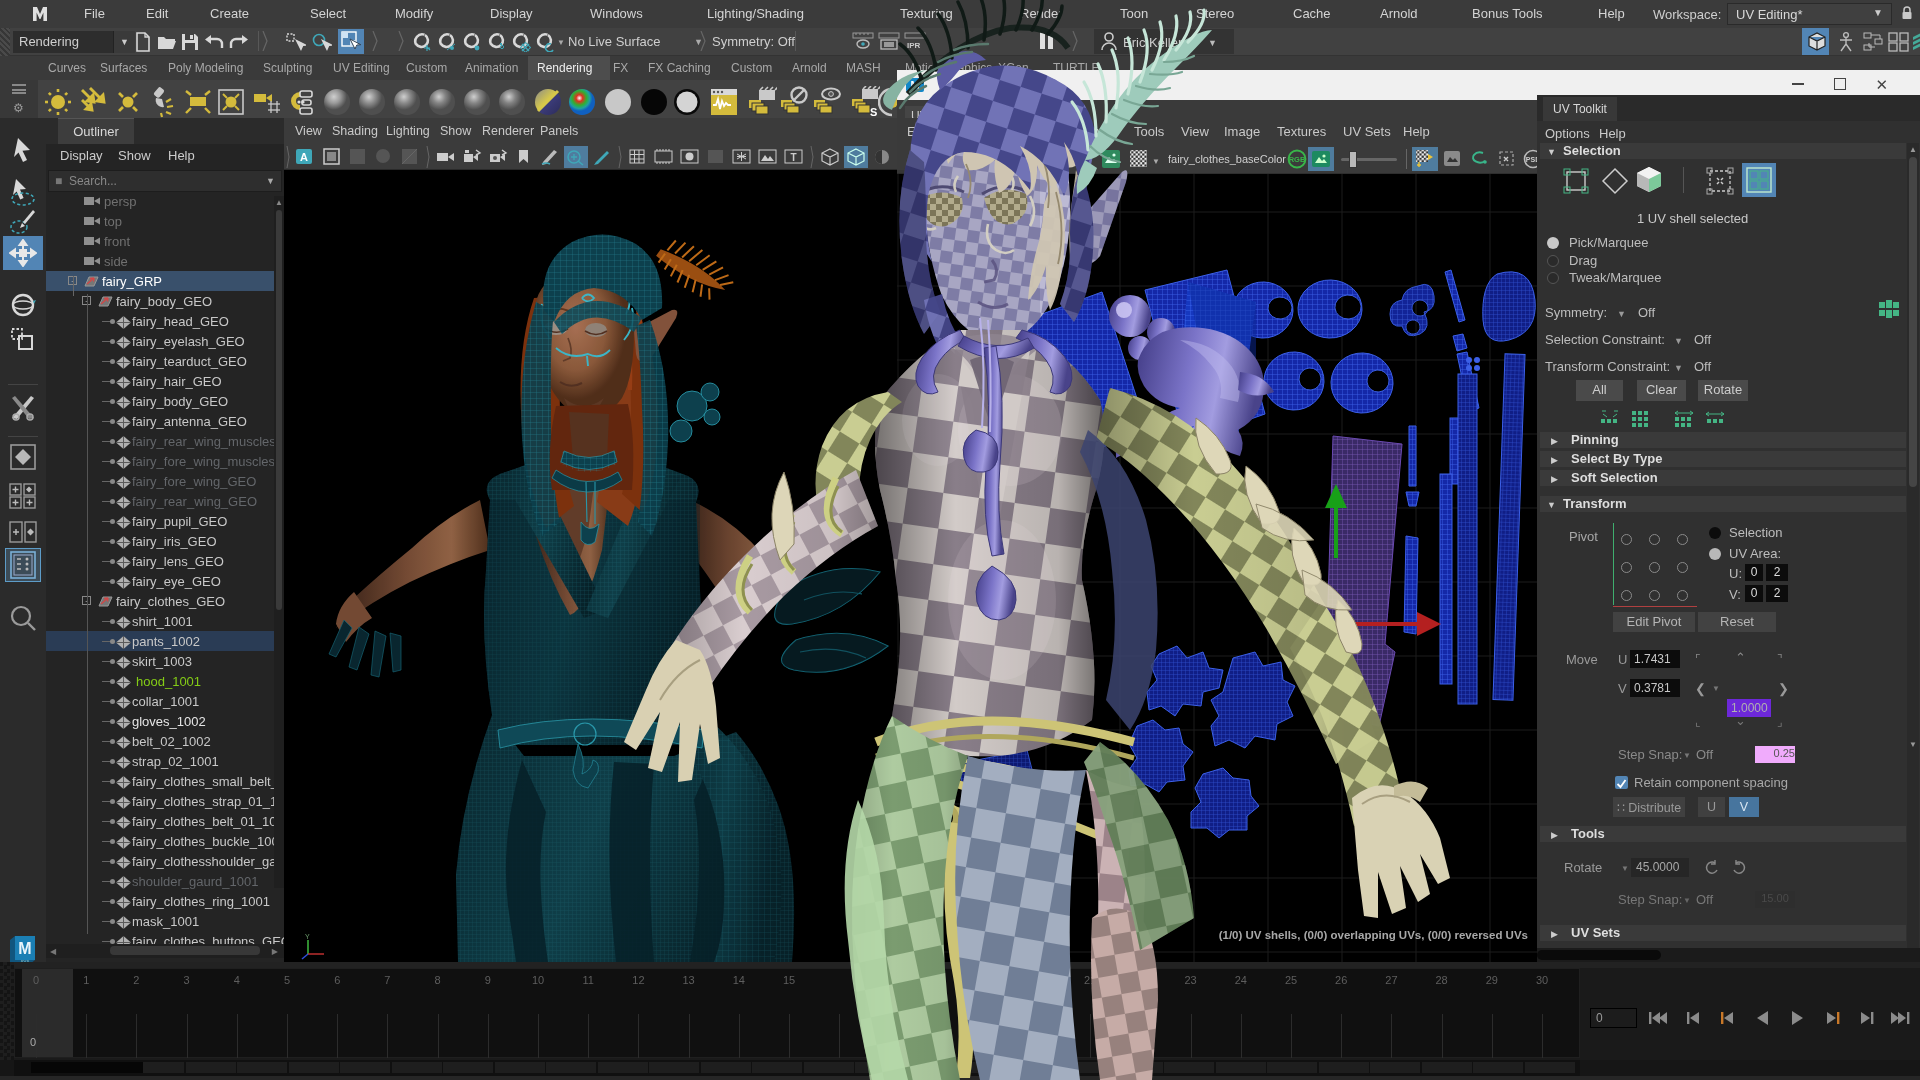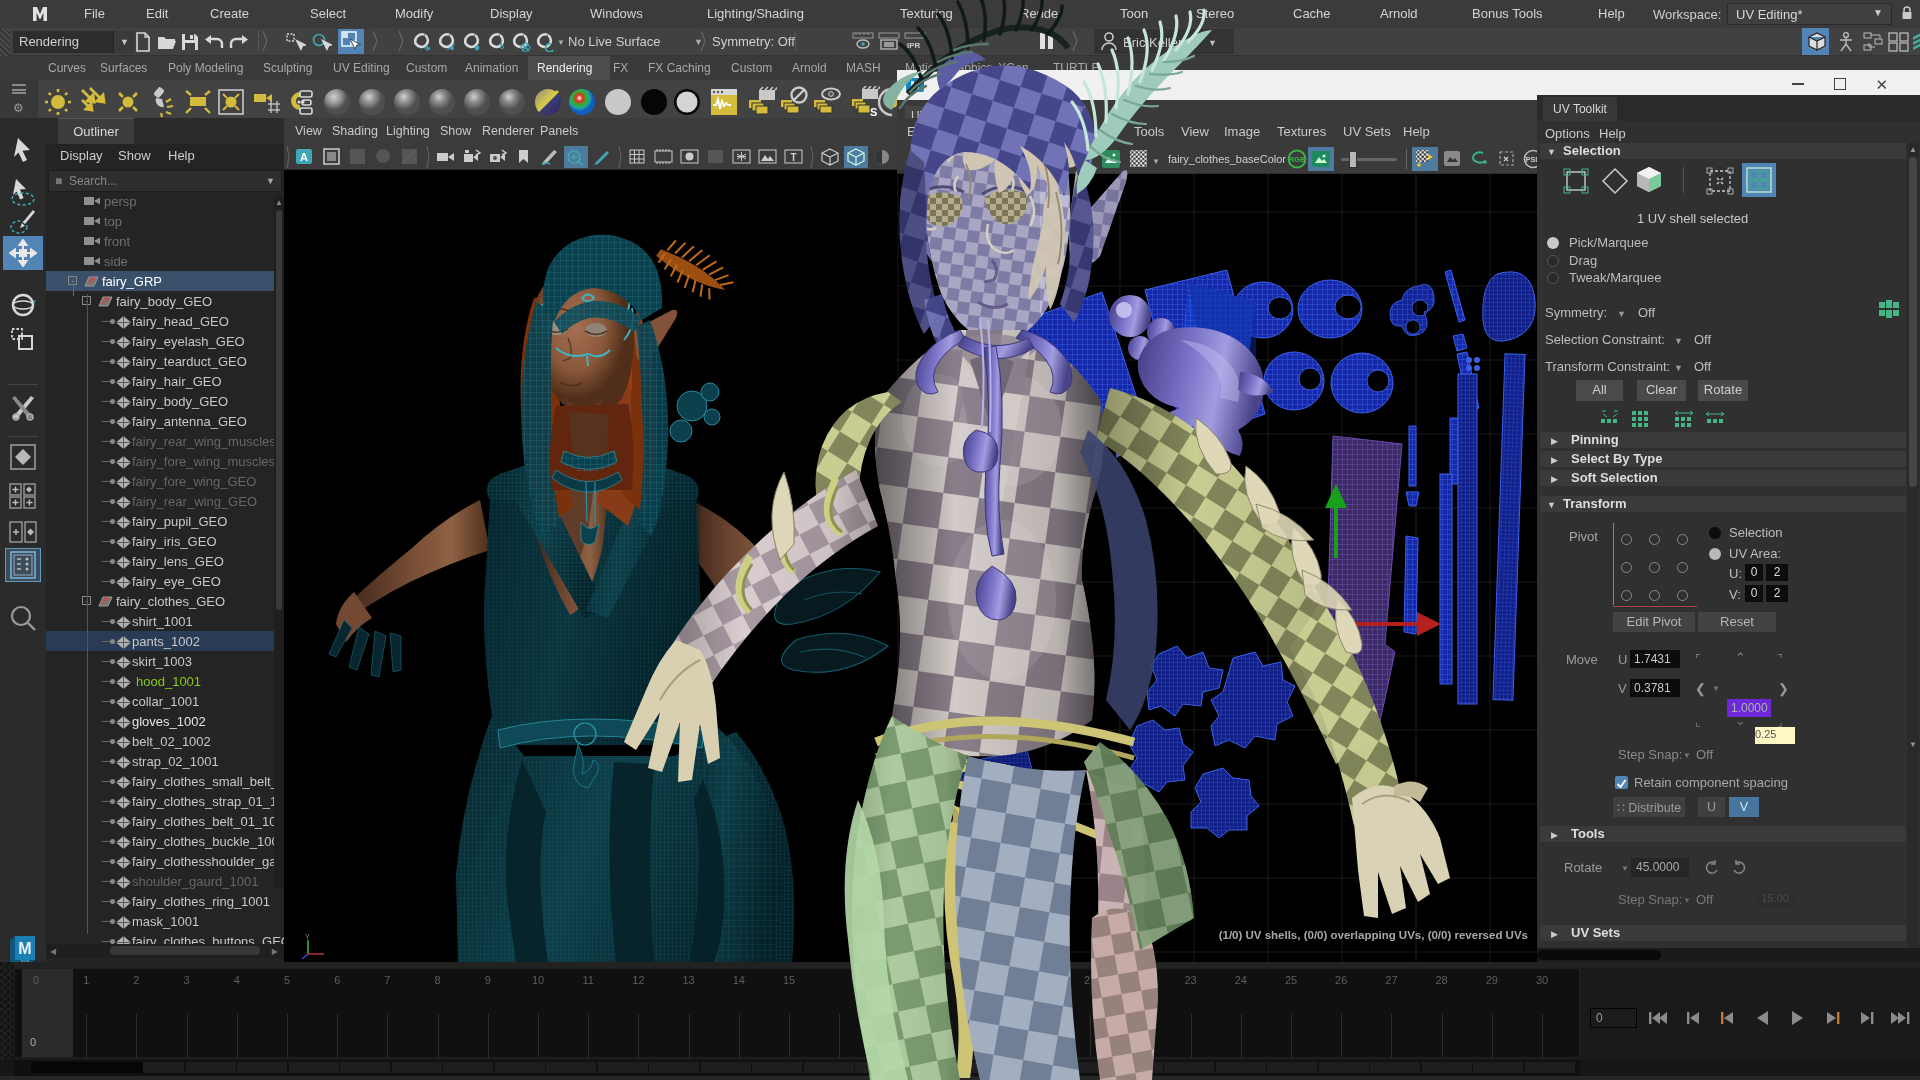--- a/index.html
+++ b/index.html
@@ -1288,21 +1288,21 @@
       <div class="abs" style="left:158px;top:586px;color:#999;font-size:13px;">❮</div>
       <div class="abs" style="left:175px;top:589px;color:#777;font-size:8px;">▼</div>
       <div class="abs" style="left:190px;top:584px;width:44px;height:18px;background:#6d28d9;color:#b0b0b0;font-size:12px;padding:2px 4px;margin-top:20px;">1.0000</div>
       <div class="abs" style="left:241px;top:586px;color:#999;font-size:13px;">❯</div>
       <div class="abs" style="left:158px;top:620px;color:#777;font-size:12px;">⌞</div>
       <div class="abs" style="left:198px;top:618px;color:#777;font-size:13px;">⌄</div>
       <div class="abs" style="left:240px;top:620px;color:#777;font-size:12px;">⌟</div>
       <div class="abs" style="left:81px;top:652px;color:#8a8a8a;font-size:13px;">Step Snap:</div>
       <div class="abs" style="left:146px;top:656px;color:#777;font-size:8px;">▼</div>
       <div class="abs" style="left:159px;top:652px;color:#8a8a8a;font-size:13px;">Off</div>
-      <div class="abs" style="left:218px;top:632px;width:40px;height:17px;background:#fef9c3;color:#555;font-size:11px;text-align:left;padding-top:1px;">0.25</div>
+      <div class="abs" style="left:218px;top:651px;width:40px;height:17px;background:#f0abfc;color:#555;font-size:11px;text-align:right;padding-top:1px;">0.25</div>
       <div class="abs" style="left:78px;top:681px;width:13px;height:13px;background:#5285b5;border-radius:2px;"><svg width="13" height="13">
           <path d="M2.5 7 l3 3 5-7" fill="none" stroke="#fff" stroke-width="1.8"></path>
         </svg></div>
       <div class="abs" style="left:97px;top:680px;color:#a8a8a8;font-size:13px;">Retain component spacing</div>
       <div class="abs" style="left:76px;top:702px;width:72px;height:20px;background:#404040;color:#9a9a9a;font-size:12.5px;padding-top:3px;text-align:center;">∷ Distribute</div>
       <div class="abs" style="left:161px;top:702px;width:27px;height:20px;background:#404040;color:#9a9a9a;font-size:12.5px;text-align:center;padding-top:3px;">U</div>
       <div class="abs" style="left:192px;top:702px;width:30px;height:20px;background:#47759e;color:#d8e6f2;font-size:12.5px;text-align:center;padding-top:3px;">V</div>
       <div class="abs" style="left:3px;top:731px;width:366px;height:16px;background:#3a3a3a;"></div>
       <div class="abs" style="left:14px;top:735px;color:#ccc;font-size:9px;">▶</div>
       <div class="abs" style="left:34px;top:731px;color:#dedede;font-size:13px;font-weight:bold;">Tools</div>

